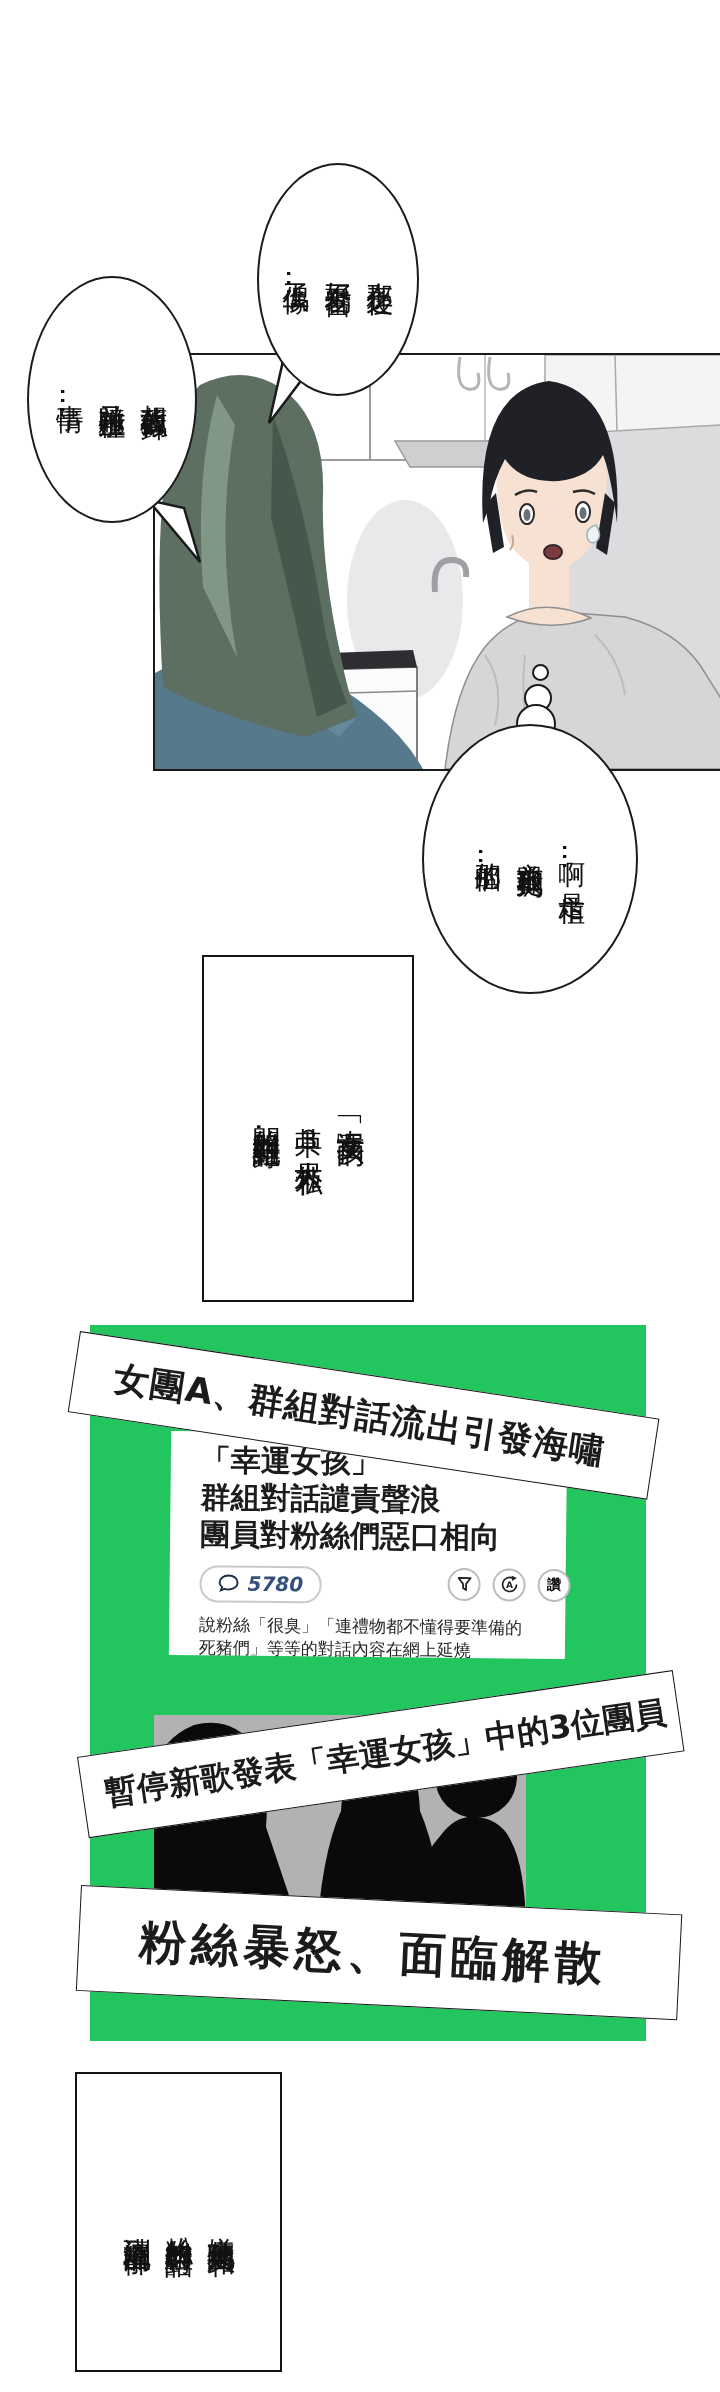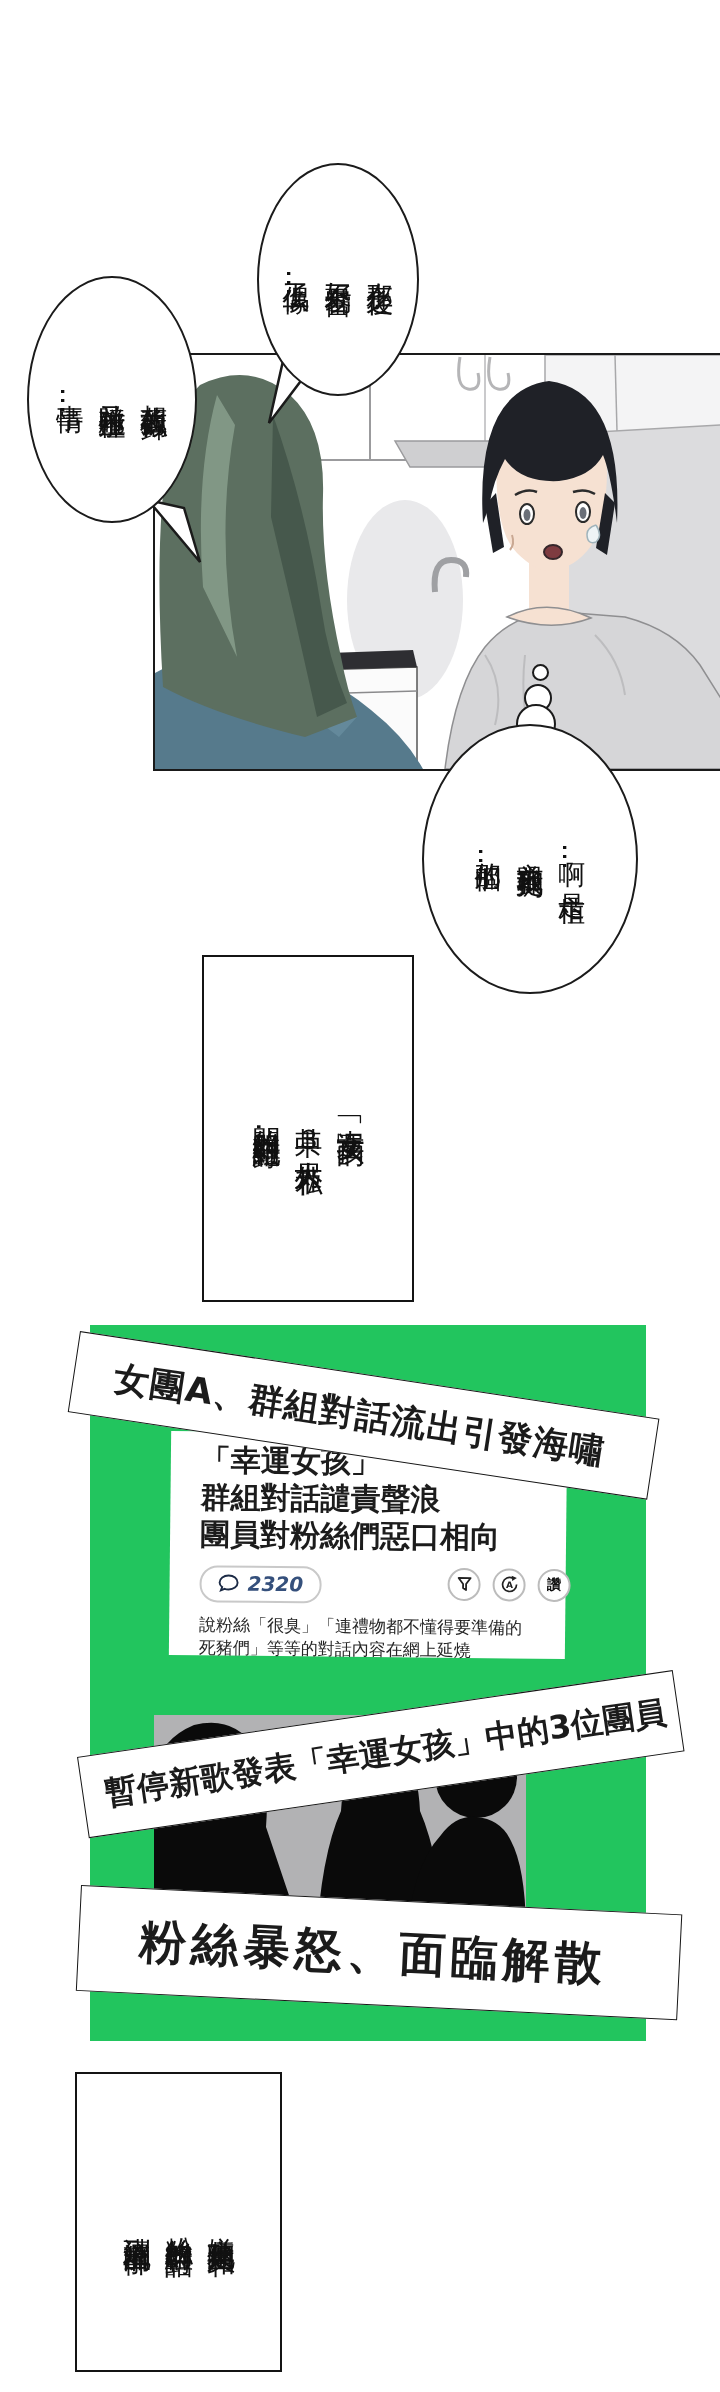--- a/index.html
+++ b/index.html
@@ -150,21 +150,21 @@
       <div class="headline">
         <div>「幸運女孩」</div>
         <div>群組對話譴責聲浪</div>
         <div>團員對粉絲們惡口相向</div>
       </div>
       <div class="controls-row">
         <div class="comment-pill">
           <svg width="22" height="20" viewBox="0 0 22 20">
             <path d="M11,2 C16,2 20,5 20,9 C20,13 16,16 11,16 C9.6,16 8.3,15.8 7.1,15.3 L3.4,16.8 L4.6,13.6 C3,12.4 2,10.8 2,9 C2,5 6,2 11,2 Z" fill="none" stroke="#1c2b46" stroke-width="1.9"></path>
           </svg>
-          <span class="comment-count" style="color:#35507c;">2320</span>
+          <span class="comment-count" style="color:#35507c;">5780</span>
         </div>
         <div class="circle-btn" id="btn-filter">
           <svg width="18" height="18" viewBox="0 0 18 18">
             <path d="M3,3 H15 L10.5,9 V15 L7.5,13 V9 Z" fill="none" stroke="#222" stroke-width="1.8" stroke-linejoin="round"></path>
           </svg>
         </div>
         <div class="circle-btn" id="btn-translate">
           <svg width="22" height="22" viewBox="0 0 22 22">
             <path d="M18,11 A7,7 0 1 1 14,4.7" fill="none" stroke="#222" stroke-width="1.7"></path>
             <polygon points="13,2.2 18.2,4.4 13.6,7.6" fill="#222"></polygon>

